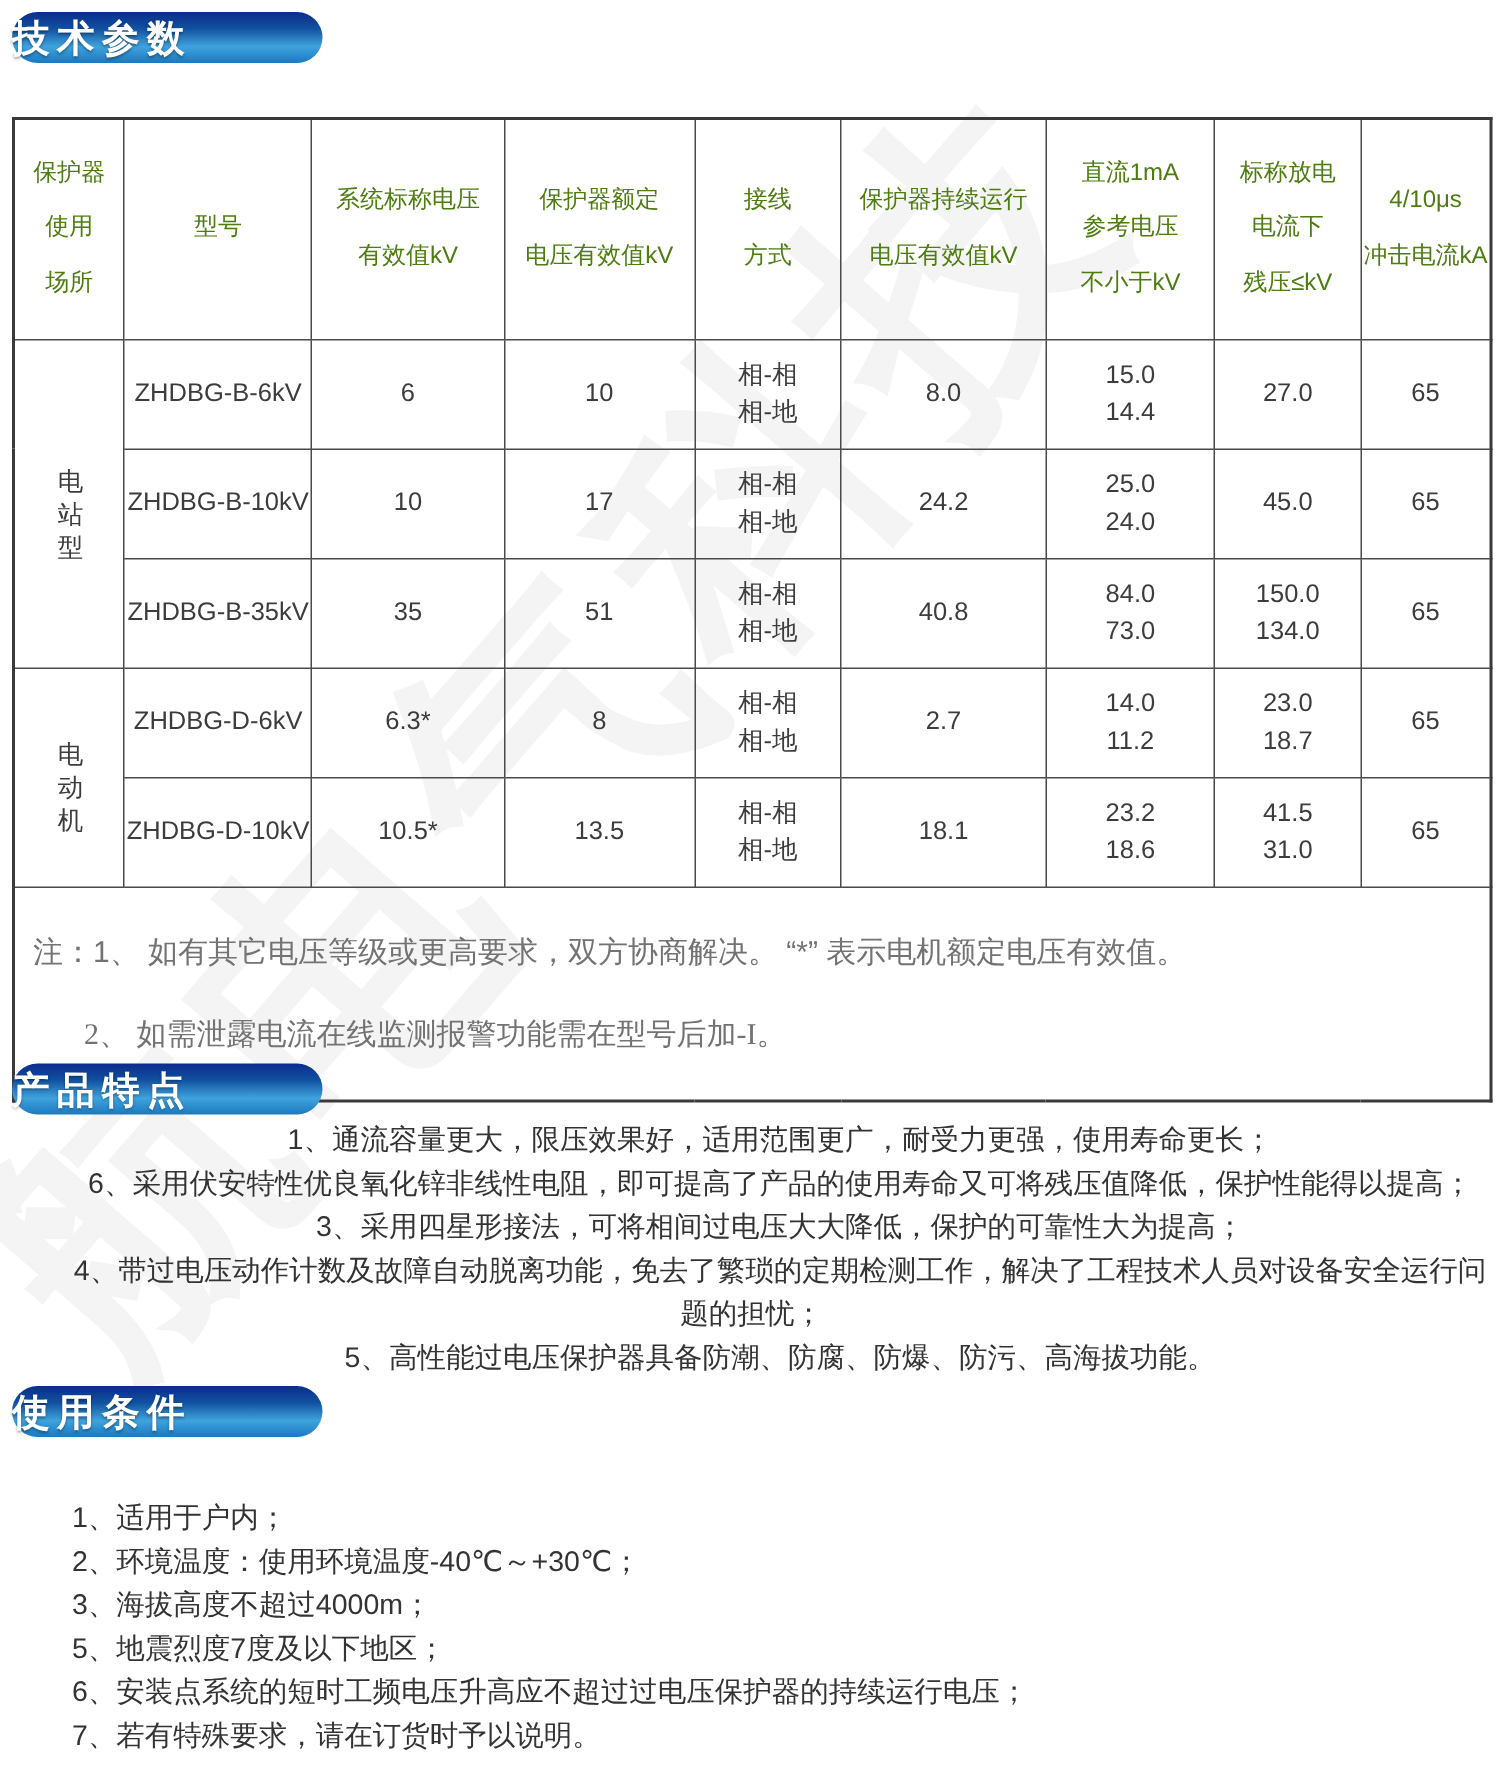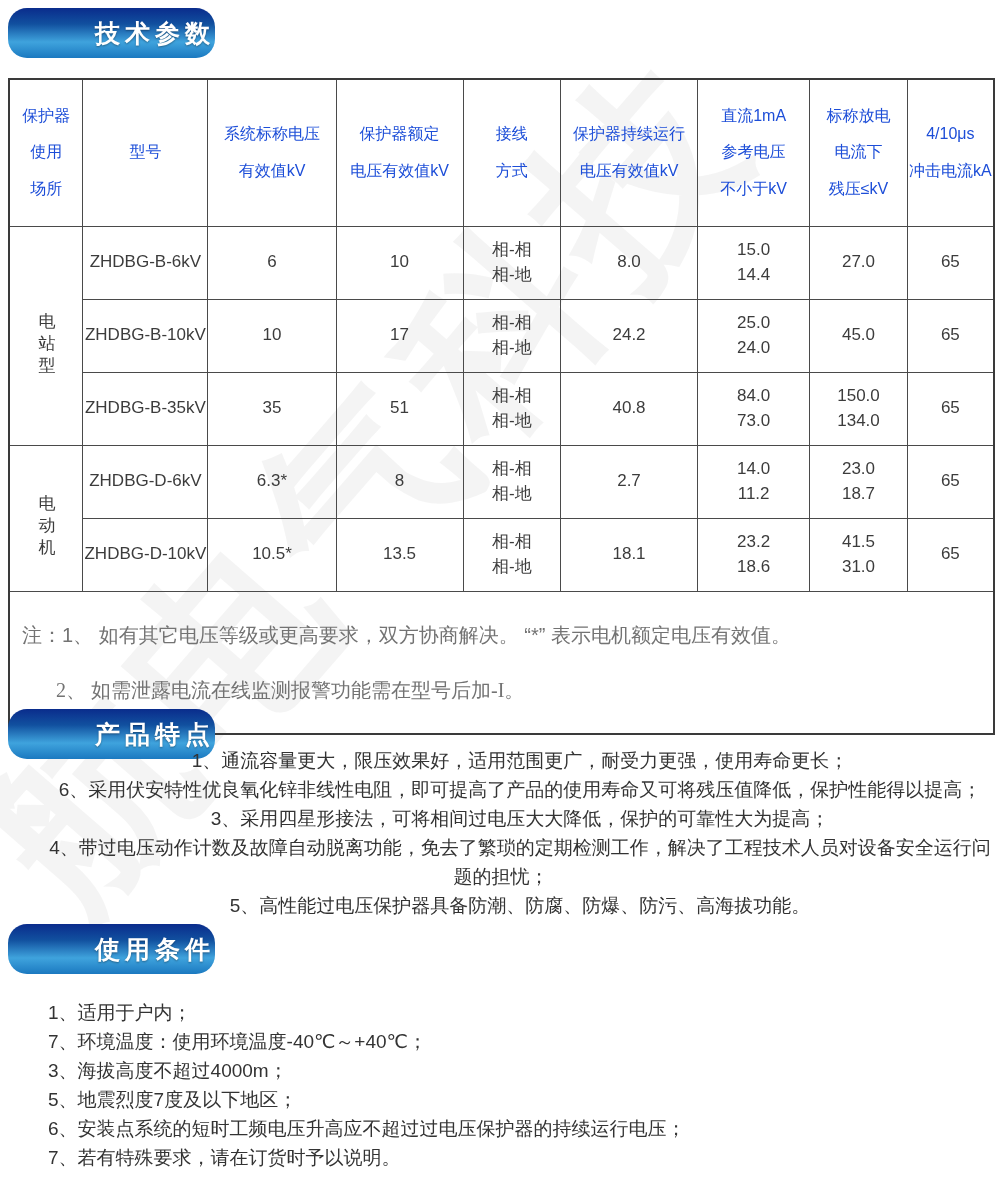--- a/index.html
+++ b/index.html
@@ -27,24 +27,24 @@
     z-index: 0;
     pointer-events: none;
   }
 
   .content { position: relative; z-index: 1; }
 
   
   .pill {
     position: absolute;
     left: 8px;
-    width: 207px; height: 50px;
+    width: 207px; height: 34px;
     border-radius: 19px;
     background: linear-gradient(180deg, #0a2c8c 0%, #11509f 32%, #3fa3dd 68%, #1b79c0 100%);
-    display: flex; align-items: center; justify-content: flex-end;
+    display: flex; align-items: center; justify-content: flex-start;
     color: #ffffff;
     font-size: 25px;
     font-weight: bold;
     letter-spacing: 5px;
     text-shadow: 0 1px 2px rgba(0,0,0,0.35);
   }
   .pill-tech   { top: 8px; }
   .pill-feat   { top: 709px; }
   .pill-cond   { top: 924px; }
 
@@ -60,21 +60,21 @@
   table.params td, table.params th {
     border: 1px solid #4a4a4a;
     text-align: center;
     vertical-align: middle;
     white-space: pre-line;
     background: transparent;
     font-weight: normal;
   }
   table.params { border: 2px solid #3a3a3a; }
   tr.header-row { height: 147px; }
-  tr.header-row th { font-size: 16px; line-height: 2.3; color: #1d4ed8; }
+  tr.header-row th { font-size: 16px; line-height: 2.3; color: #4d7c0f; }
   tr.data-row { height: 73px; }
   tr.data-row td { font-size: 17px; line-height: 1.45; color: #3c3c3c; }
   td.loc-cell {
     font-size: 17px;
     color: #333;
   }
   td.loc-cell span {
     writing-mode: vertical-rl;
     text-orientation: upright;
     letter-spacing: 22px;
@@ -244,21 +244,21 @@
       <p>4、带过电压动作计数及故障自动脱离功能，免去了繁琐的定期检测工作，解决了工程技术人员对设备安全运行问题的担忧；</p>
       <p>5、高性能过电压保护器具备防潮、防腐、防爆、防污、高海拔功能。</p>
     </div>
 
     <div class="pill pill-cond">
       <span>使用条件</span>
     </div>
 
     <div class="text-block conditions-block">
       <p>1、适用于户内；</p>
-      <p>7、环境温度：使用环境温度-40℃～+40℃；</p>
+      <p>2、环境温度：使用环境温度-40℃～+30℃；</p>
       <p>3、海拔高度不超过4000m；</p>
       <p>5、地震烈度7度及以下地区；</p>
       <p>6、安装点系统的短时工频电压升高应不超过过电压保护器的持续运行电压；</p>
       <p>7、若有特殊要求，请在订货时予以说明。</p>
     </div>
 
   </div>
 </div>
 
 </body></html>

